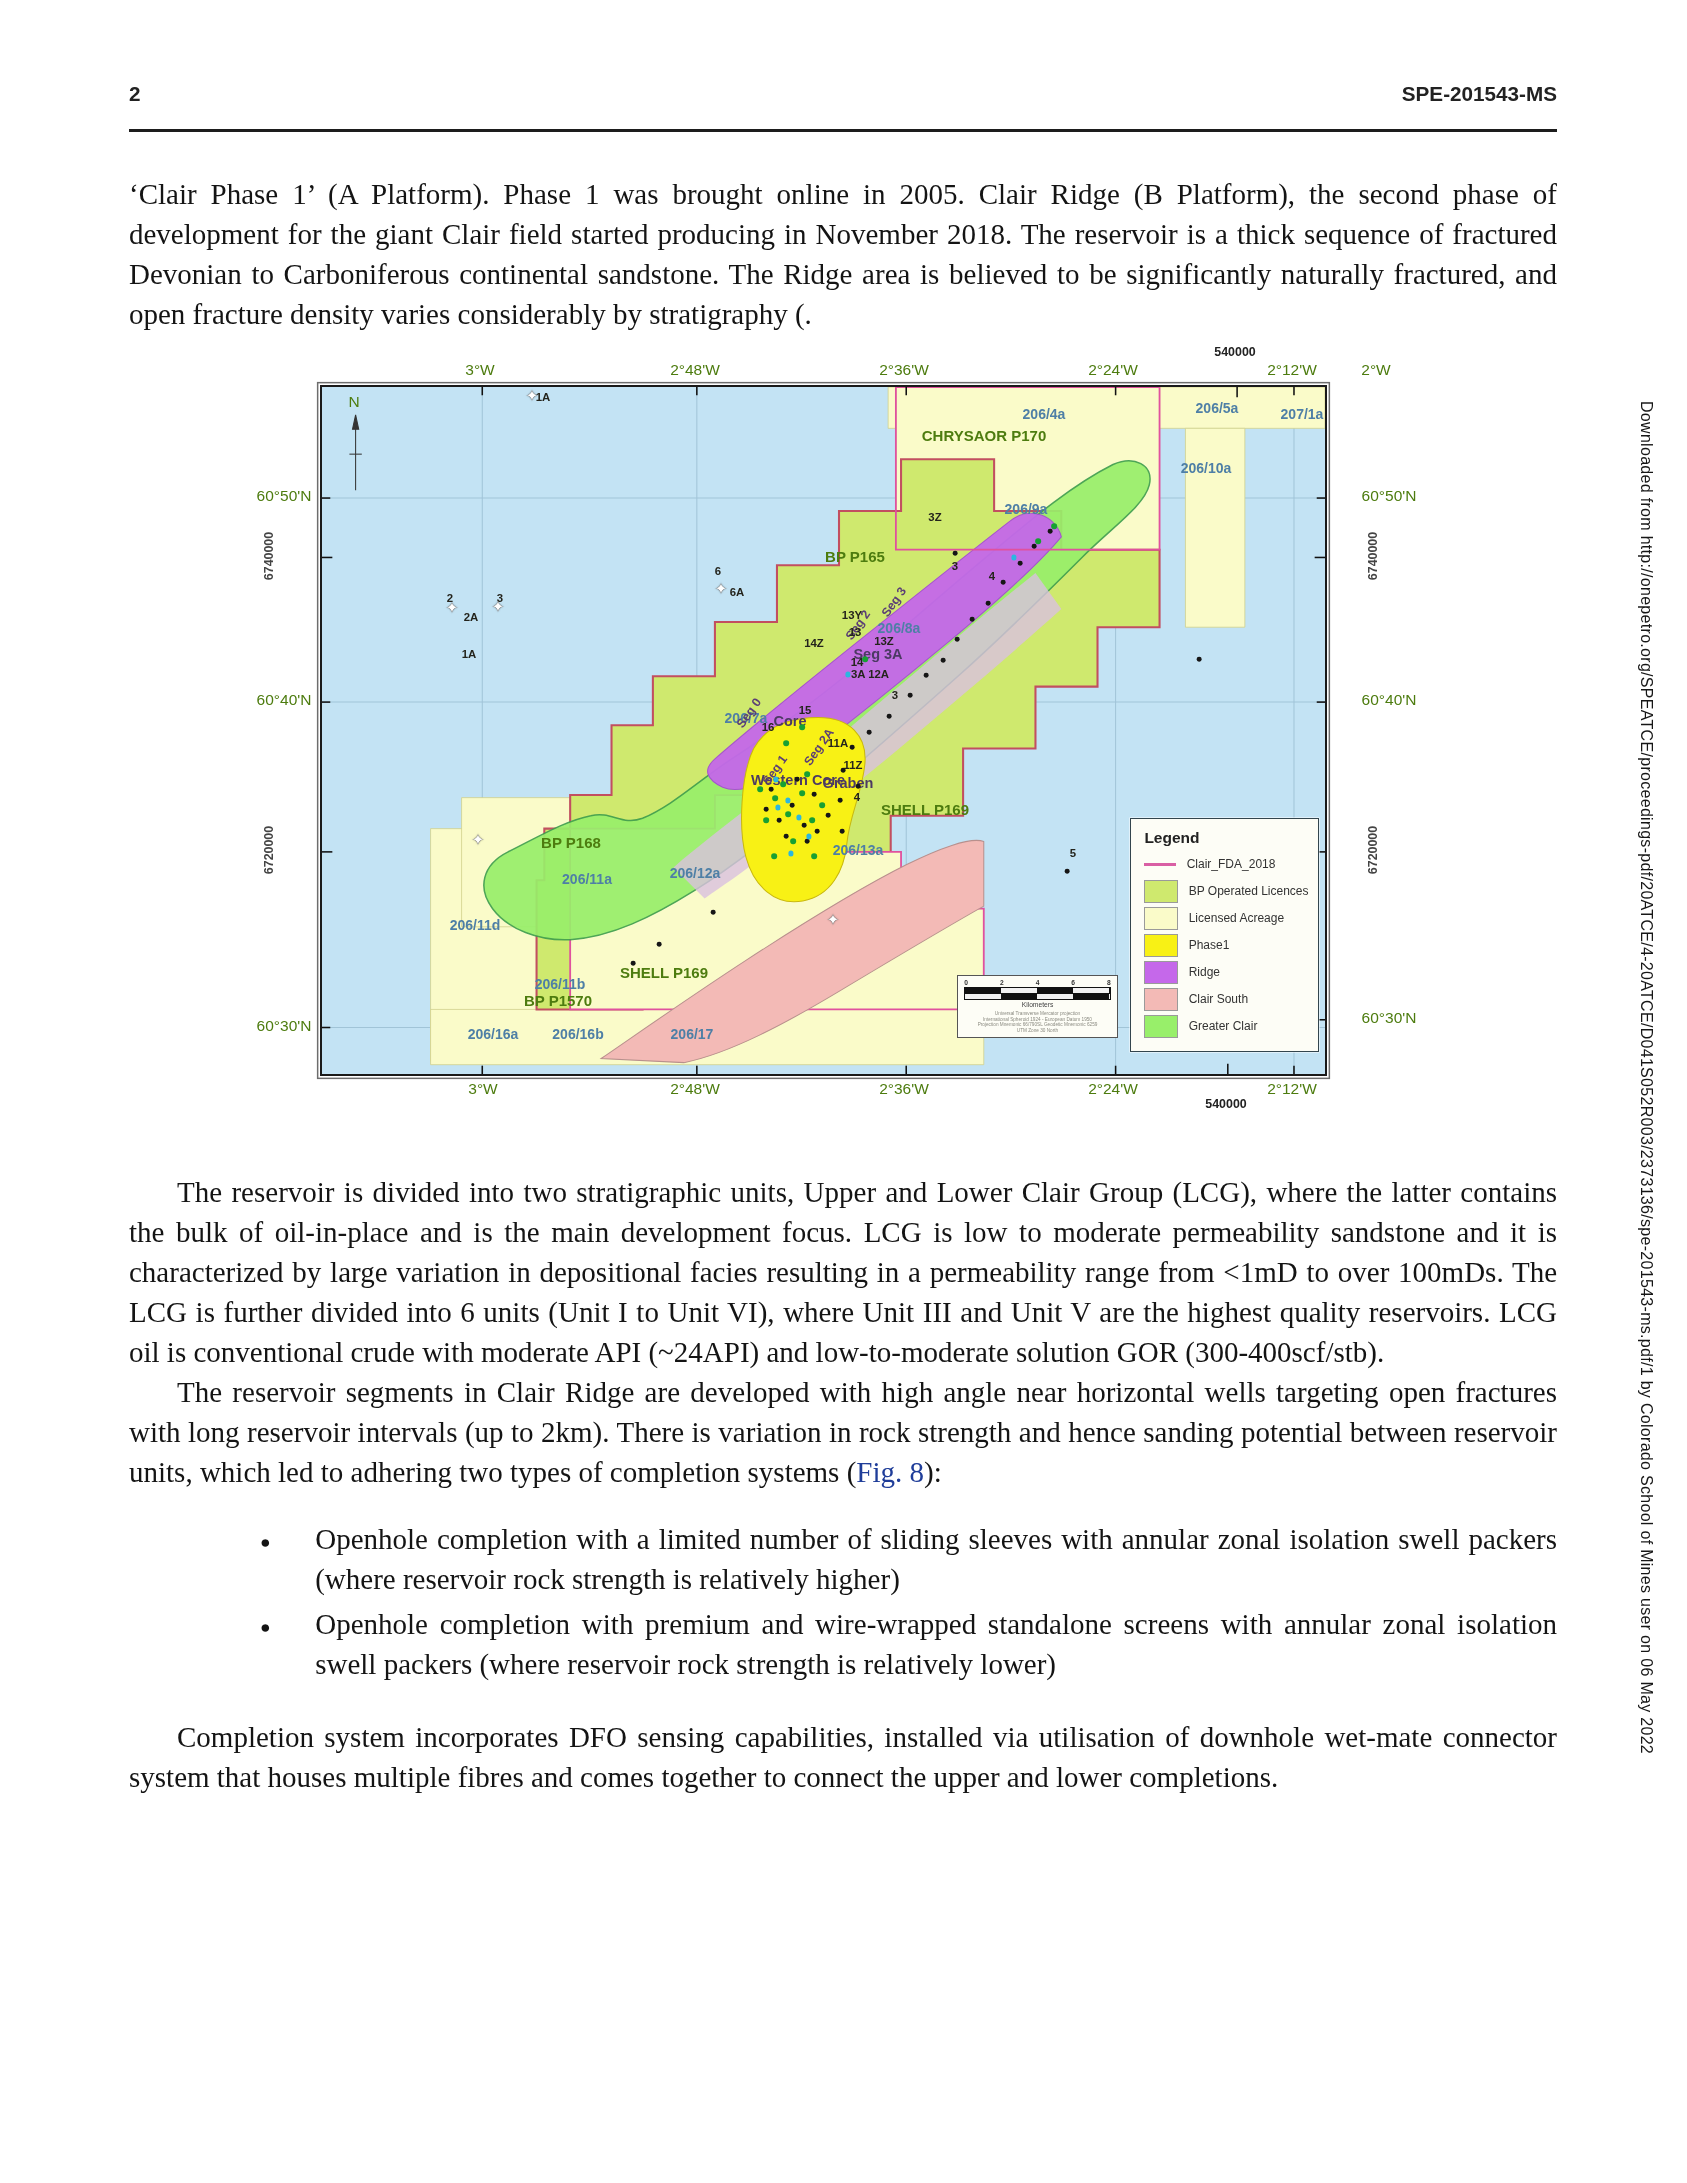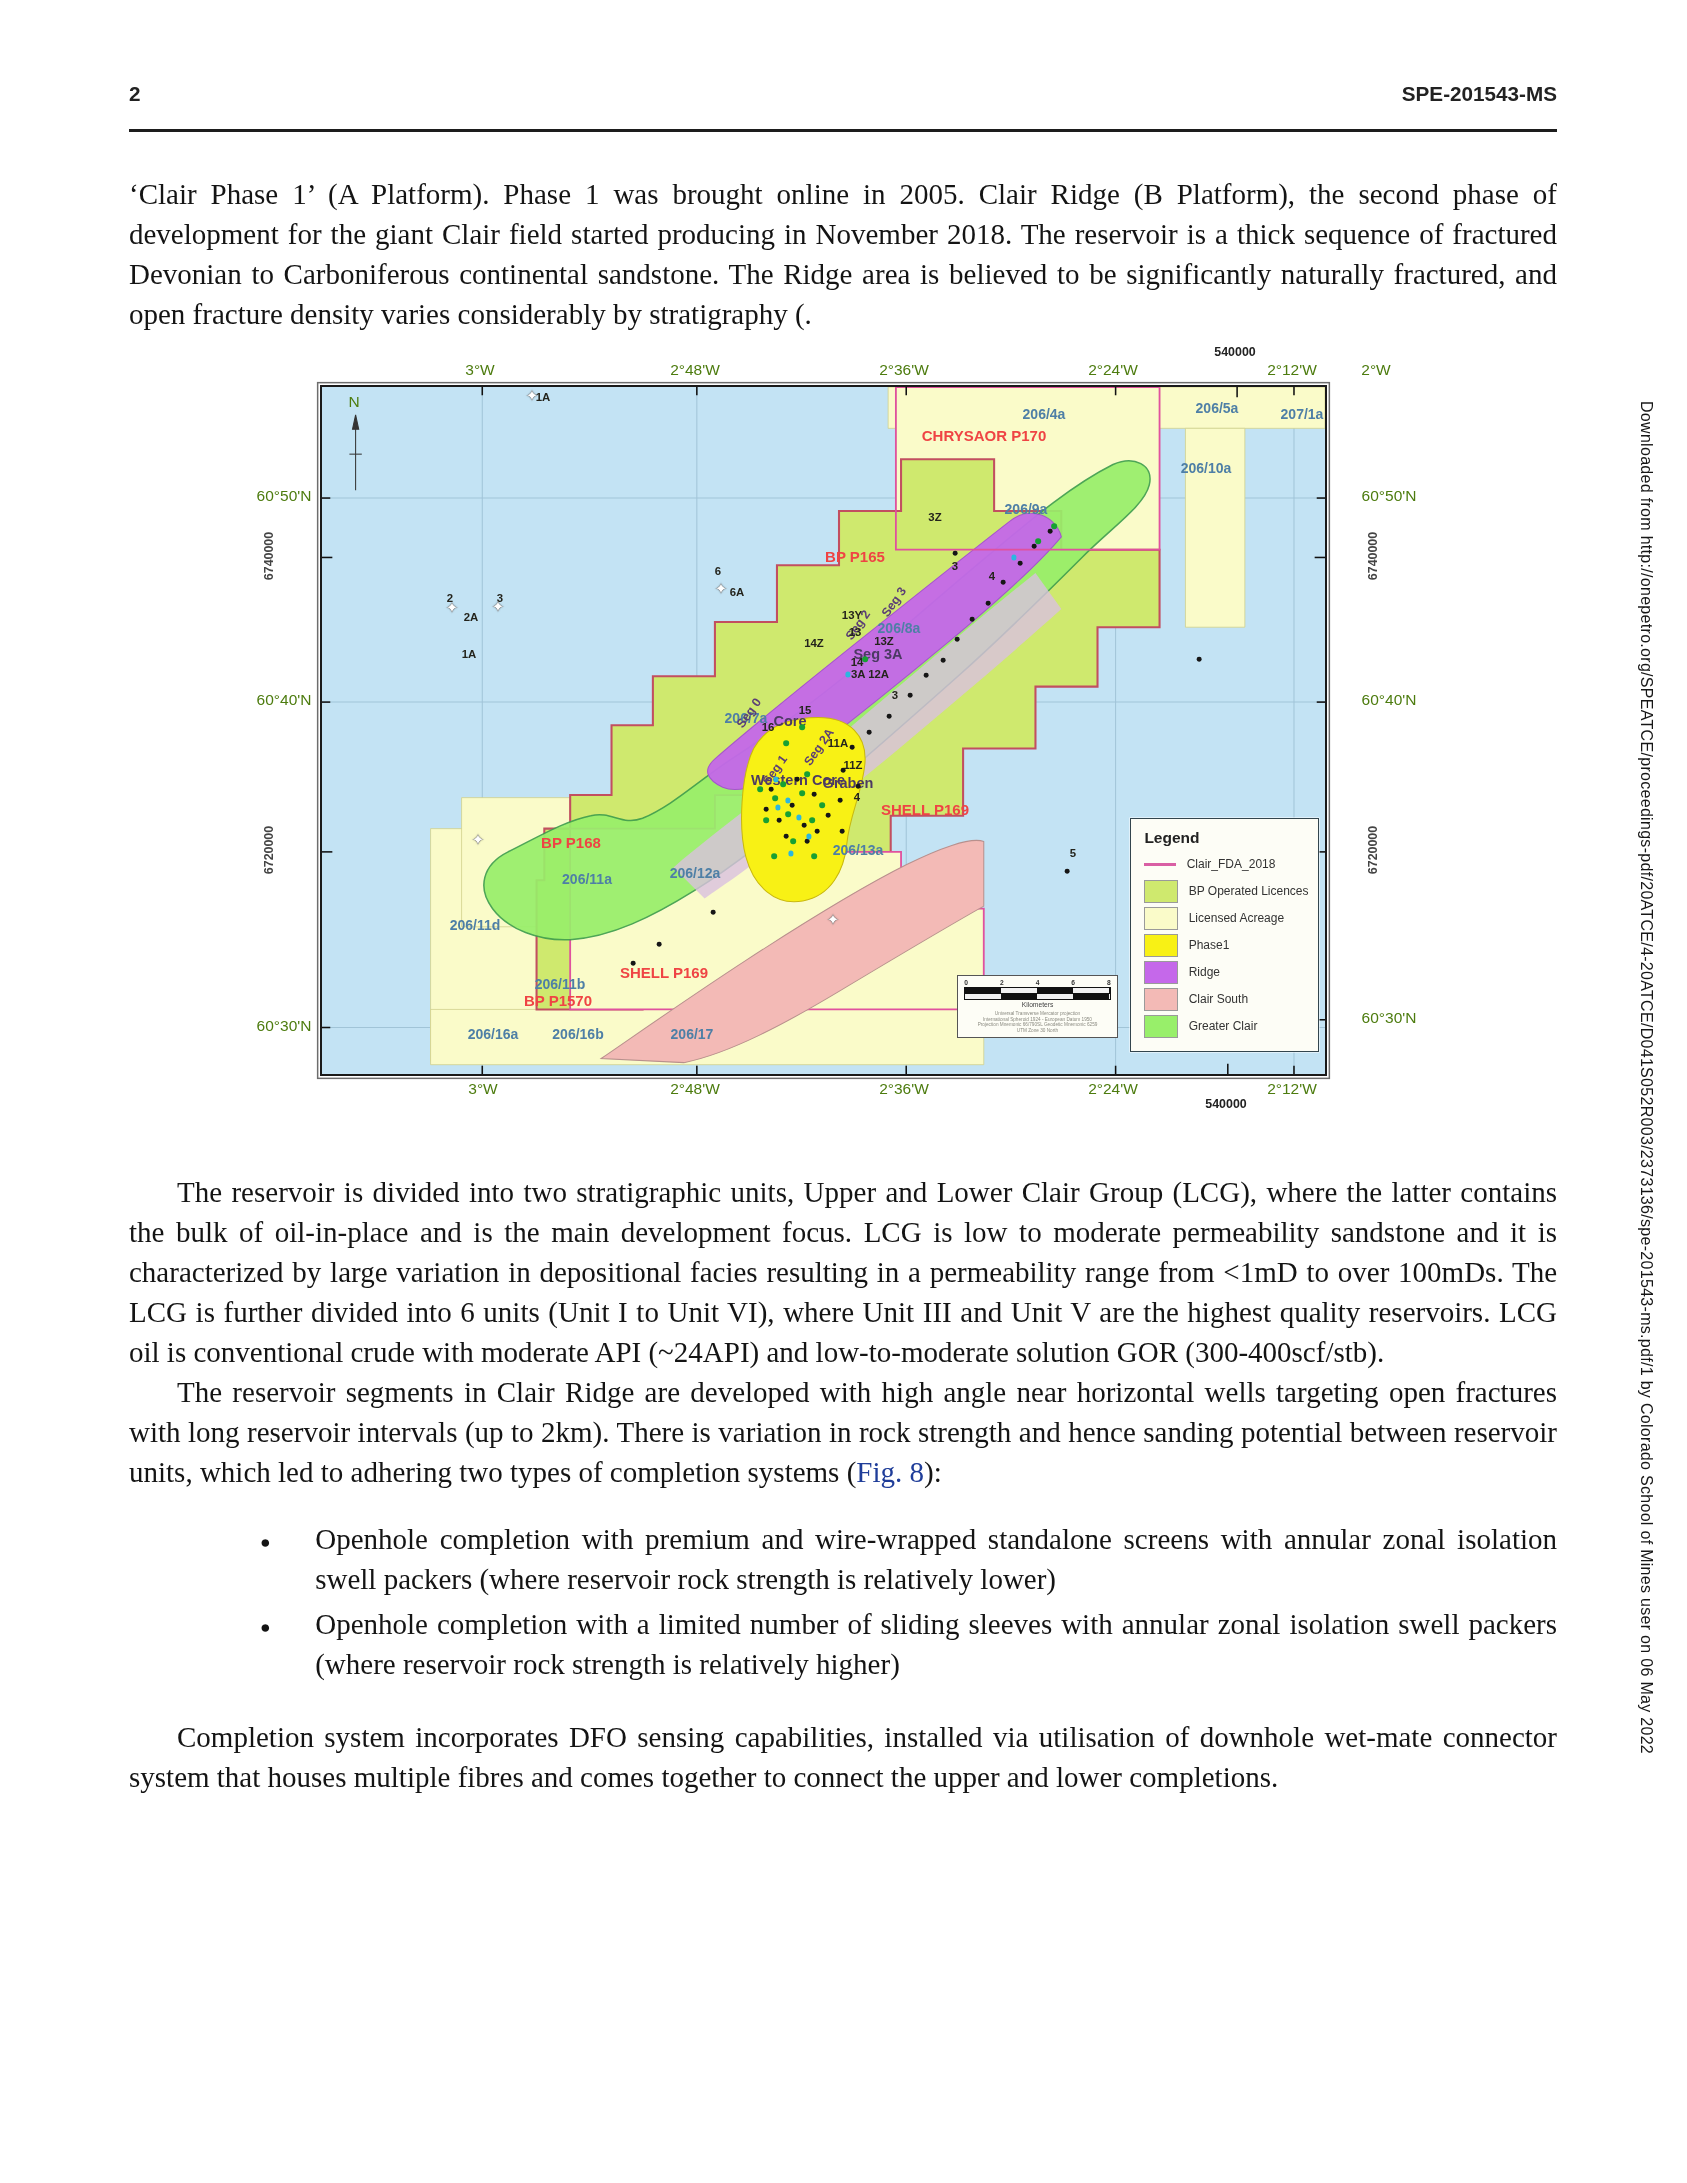--- a/index.html
+++ b/index.html
@@ -26,21 +26,21 @@
             font-family:"Liberation Sans",sans-serif;}
   #map-frame{position:absolute;left:31px;top:28.4px;width:1003px;height:687px;
              border:2.1px solid #1a1a1a;box-shadow:0 0 0 1.6px #fff,0 0 0 3.1px #6d6d6d;background:#c3e3f4;}
   #map-frame svg{position:absolute;left:0;top:0;width:100%;height:100%;}
   #map-overlay{position:absolute;left:31px;top:28.4px;width:1003px;height:687px;}
   .lbl{position:absolute;transform:translate(-50%,-50%);white-space:nowrap;}
   .lbl.axis{font-size:15.5px;color:#4d7c0f;}
   .lbl.axisb{font-size:12.4px;font-weight:bold;color:#222;}
   .lbl.axisv{font-size:12.4px;font-weight:bold;color:#444;transform:translate(-50%,-50%) rotate(-90deg);}
   .lbl.quad{font-size:14px;font-weight:bold;color:#4e7fa6;}
-  .lbl.op{font-size:15px;font-weight:bold;color:#ef4444;}
+  .lbl.op{font-size:15px;font-weight:bold;color:#4d7c0f;}
   .lbl.core{font-size:14.5px;font-weight:bold;color:#4c3a63;}
   .lbl.seg{font-size:12.4px;font-weight:bold;color:#5b3f75;}
   .lbl.well{font-size:11.4px;font-weight:bold;color:#24241c;}
   .dot{position:absolute;border-radius:50%;transform:translate(-50%,-50%);}
   .dot.b{width:4.7px;height:4.7px;background:#161616;}
   .dot.g{width:5.7px;height:5.7px;background:#17a033;}
   .dot.c{width:5.2px;height:5.2px;background:#2bb7e0;}
   .star{position:absolute;transform:translate(-50%,-50%);font-size:15.5px;color:#fff;
         text-shadow:0 0 1.6px #333,0 0 0.5px #000;}
   
@@ -364,21 +364,21 @@
         <span class="star" style="left: 132px; top: 223px;">✦</span>
         <span class="star" style="left: 178px; top: 222px;">✦</span>
       </div>
   </div>
 
 
   <div class="bodytext" id="flow2">
     <p class="para indent">The reservoir is divided into two stratigraphic units, Upper and Lower Clair Group (LCG), where the latter contains the bulk of oil-in-place and is the main development focus. LCG is low to moderate permeability sandstone and it is characterized by large variation in depositional facies resulting in a permeability range from &lt;1mD to over 100mDs. The LCG is further divided into 6 units (Unit I to Unit VI), where Unit III and Unit V are the highest quality reservoirs. LCG oil is conventional crude with moderate API (~24API) and low-to-moderate solution GOR (300-400scf/stb).</p>
     <p class="para indent"><span>The reservoir segments in Clair Ridge are developed with high angle near horizontal wells targeting open fractures with long reservoir intervals (up to 2km). There is variation in rock strength and hence sanding potential between reservoir units, which led to adhering two types of completion systems (</span><span class="fig-link">Fig. 8</span><span>):</span></p>
     <ul class="blist" id="bullet-list">
+        <li>Openhole completion with a limited number of sliding sleeves with annular zonal isolation swell packers (where reservoir rock strength is relatively higher)</li>
         <li>Openhole completion with premium and wire-wrapped standalone screens with annular zonal isolation swell packers (where reservoir rock strength is relatively lower)</li>
-        <li>Openhole completion with a limited number of sliding sleeves with annular zonal isolation swell packers (where reservoir rock strength is relatively higher)</li>
       </ul>
     <p class="para indent" id="para4">Completion system incorporates DFO sensing capabilities, installed via utilisation of downhole wet-mate connector system that houses multiple fibres and comes together to connect the upper and lower completions.</p>
   </div>
 
   <div id="sidebar">Downloaded from http://onepetro.org/SPEATCE/proceedings-pdf/20ATCE/4-20ATCE/D041S052R003/2373136/spe-201543-ms.pdf/1 by Colorado School of Mines user on 06 May 2022</div>
 </div>
 
 
 </body></html>

